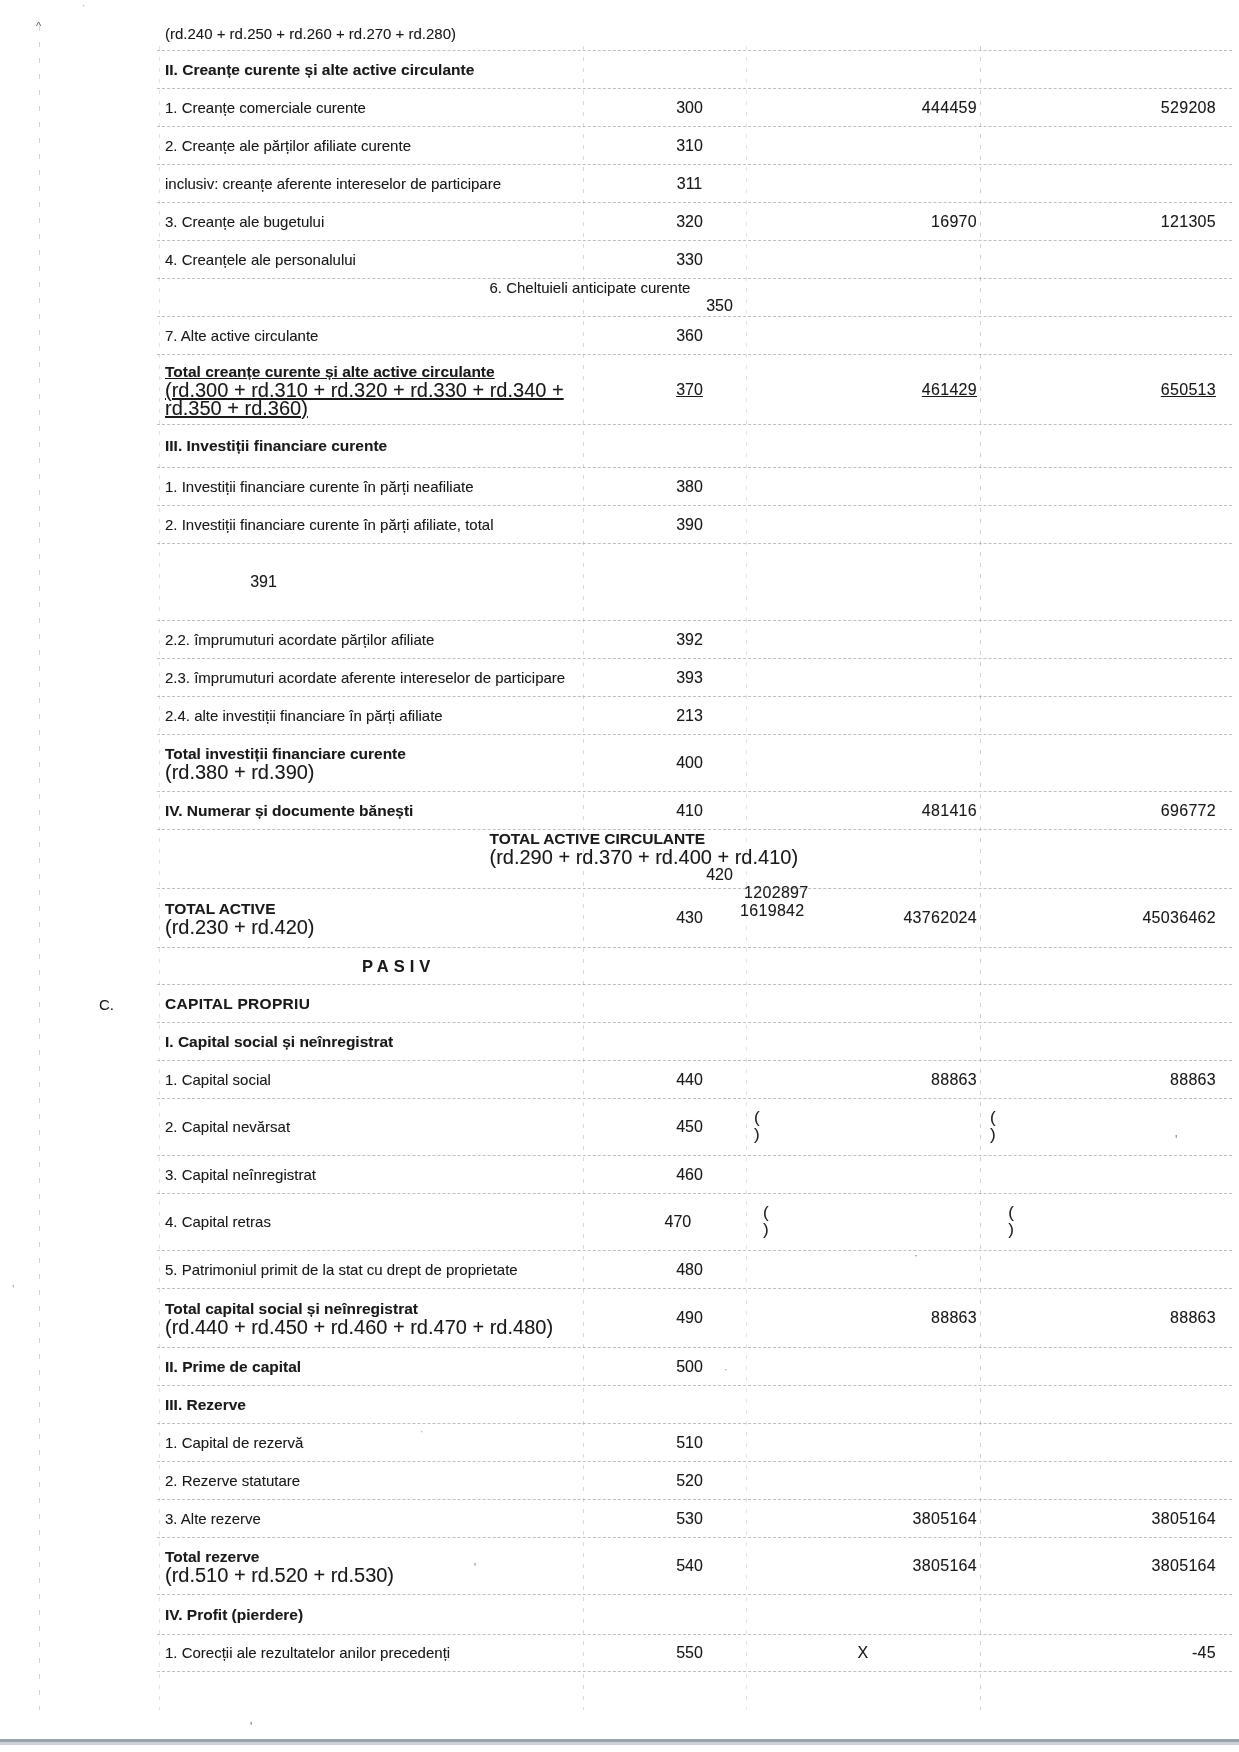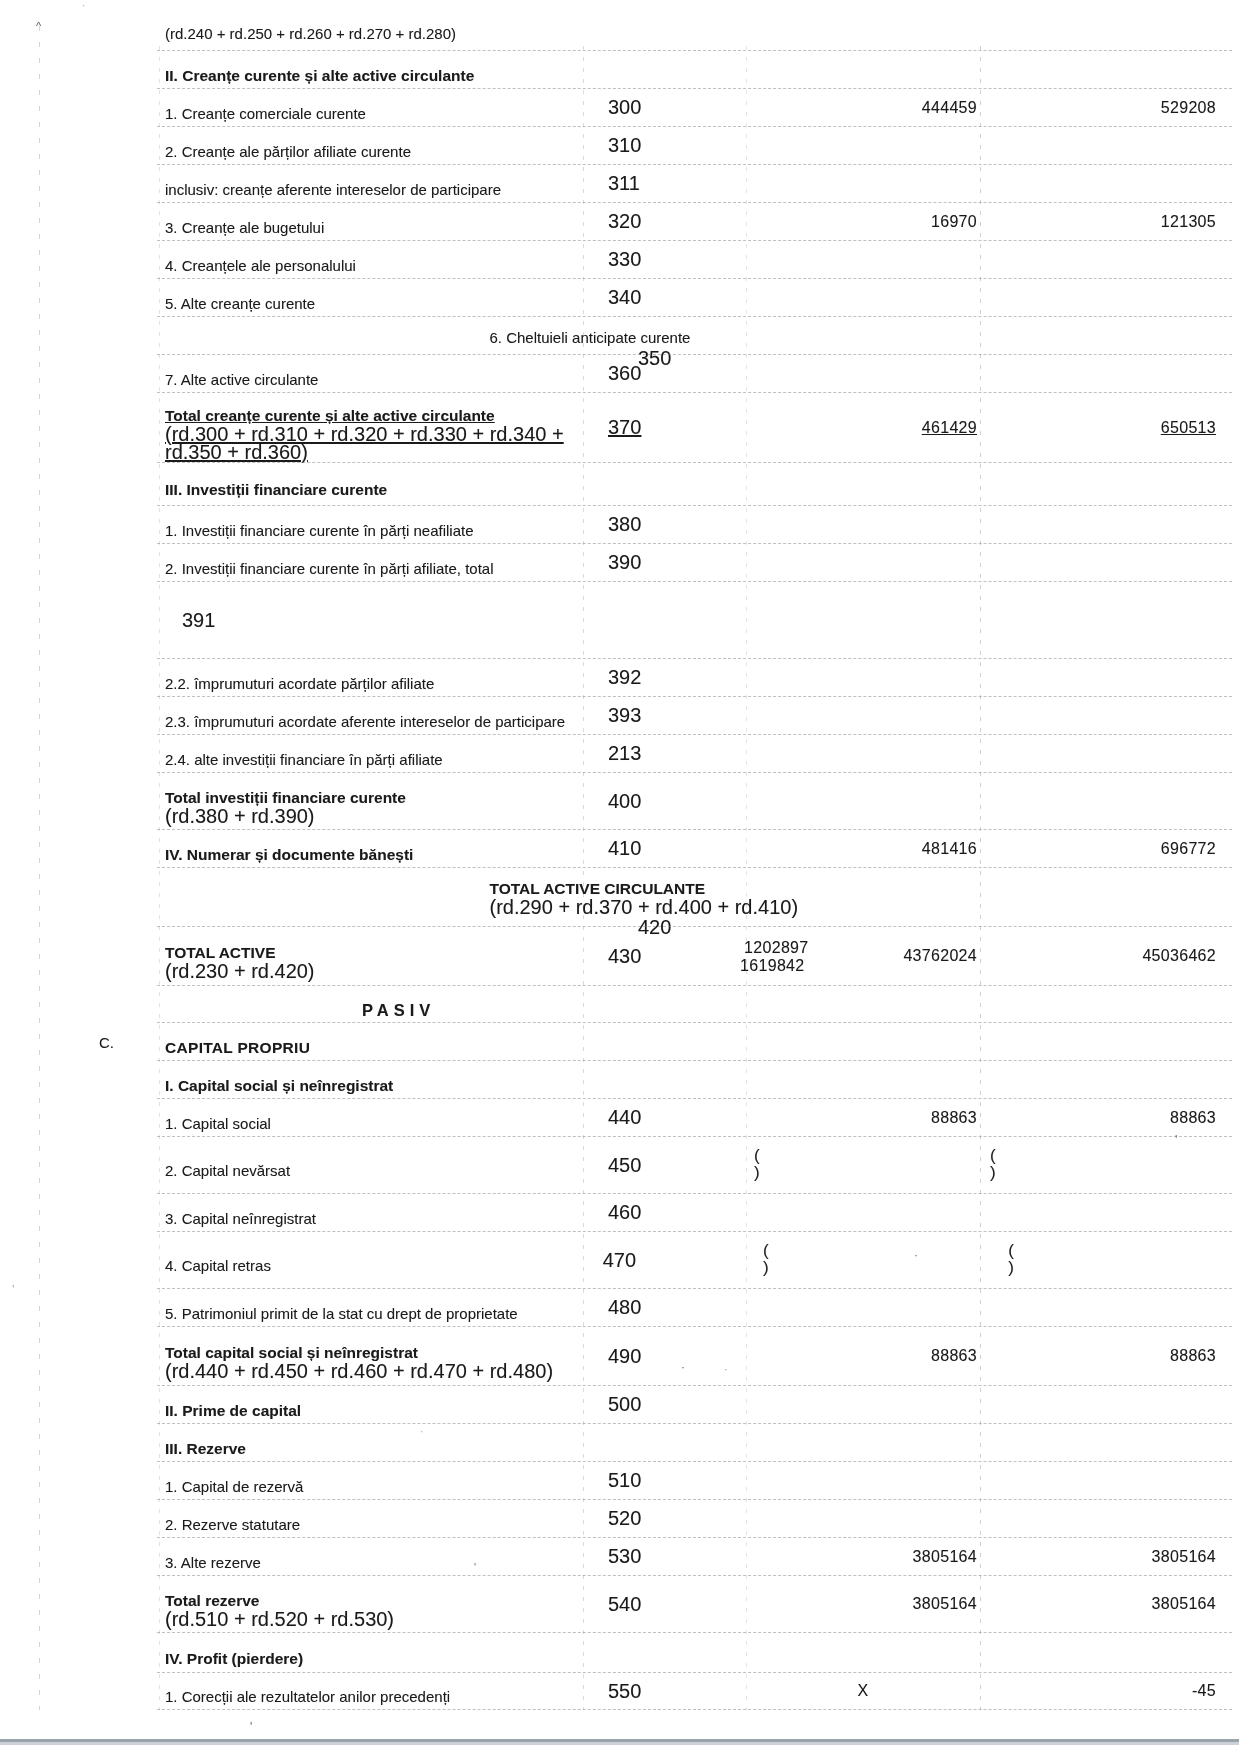--- a/index.html
+++ b/index.html
@@ -8,24 +8,24 @@
     font-family:"Liberation Sans","DejaVu Sans",sans-serif;color:#1a1a1a;
     overflow:hidden;text-shadow:0 0 .7px rgba(30,30,30,.28);
   }
   
   .tbl{position:absolute;left:157px;top:0;width:1075px;}
   .row{display:flex;align-items:center;position:relative;box-sizing:border-box;
        border-top:1px dashed rgba(140,140,140,.55);}
   .row.first{border-top:none;}
   .row.last{border-bottom:1px dashed rgba(140,140,140,.55);}
   .c-label{width:426px;box-sizing:border-box;padding-left:8px;}
-  .main{font-size:15px;line-height:18px;margin-top:12px;}
+  .main{font-size:15px;line-height:18px;}
   .sub{font-size:20px;line-height:18px;font-weight:400;}
   .label2{margin-top:21px;}
-  .c-code{width:163px;font-size:20px;}
+  .c-code{width:163px;text-align:center;font-size:16px;}
   .c-code .shift{position:relative;left:25px;}
   .c-v1{width:234px;text-align:right;box-sizing:border-box;padding-right:3px;position:relative;}
   .c-v1.center{text-align:center;padding-right:0;}
   .c-v2{width:252px;text-align:right;box-sizing:border-box;padding-right:16px;position:relative;}
   .val{font-size:16px;letter-spacing:.3px;}
   .row.cont{align-items:flex-end;padding-bottom:7px;}
   .row.section .main,.row.sectioncode .main,.row.total .main,
   .row.bolditem .main,.row.chapter .main{font-weight:700;font-size:15.5px;}
   .row.chapter .main{letter-spacing:.3px;}
   .row.pasiv .c-label{width:100%;}
@@ -126,30 +126,20 @@
       <div class="row item" style="height: 38px;">
         <div class="c-label">
           <div class="main">4. Creanțele ale personalului</div>
         </div>
         <div class="c-code">
           <div class="shift">330</div>
         </div>
         <div class="c-v1"></div>
         <div class="c-v2"></div>
       </div>
-      <div class="row item" style="height: 38px;">
-        <div class="c-label">
-          <div class="main">5. Alte creanțe curente</div>
-        </div>
-        <div class="c-code">
-          <div class="shift">340</div>
-        </div>
-        <div class="c-v1"></div>
-        <div class="c-v2"></div>
-      </div>
       <div class="row item" style="height: 38px; flex-direction: column;">
         <div class="c-label">
           <div class="main">6. Cheltuieli anticipate curente</div>
         </div>
         <div class="c-code">
           <div class="shift">350</div>
         </div>
         <div class="c-v1"></div>
         <div class="c-v2"></div>
       </div>

